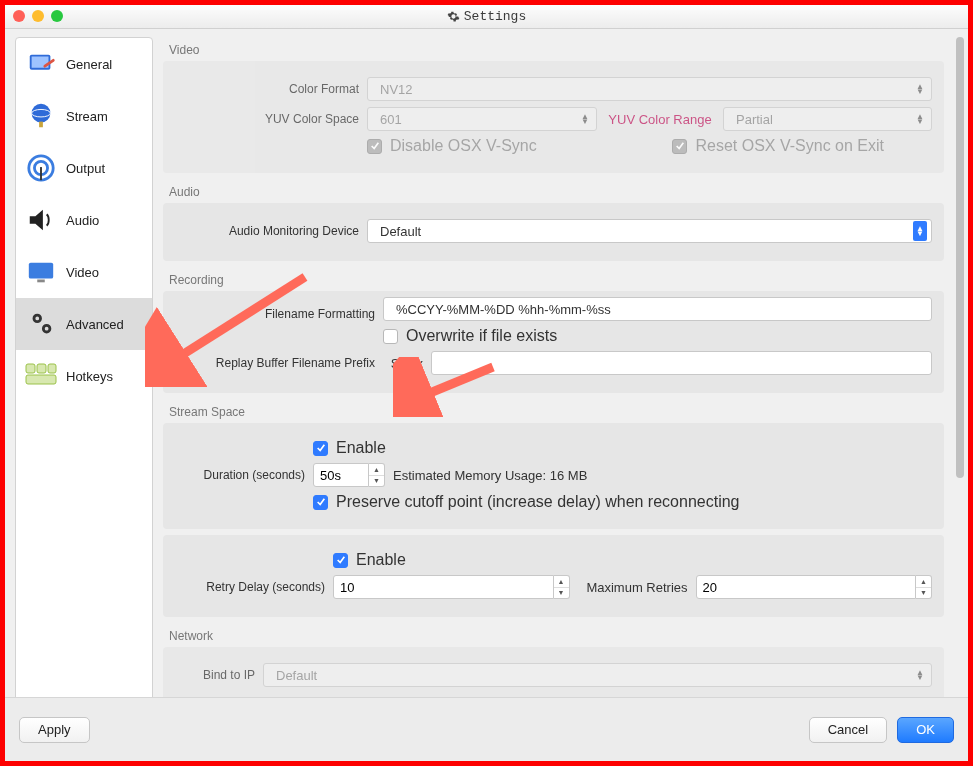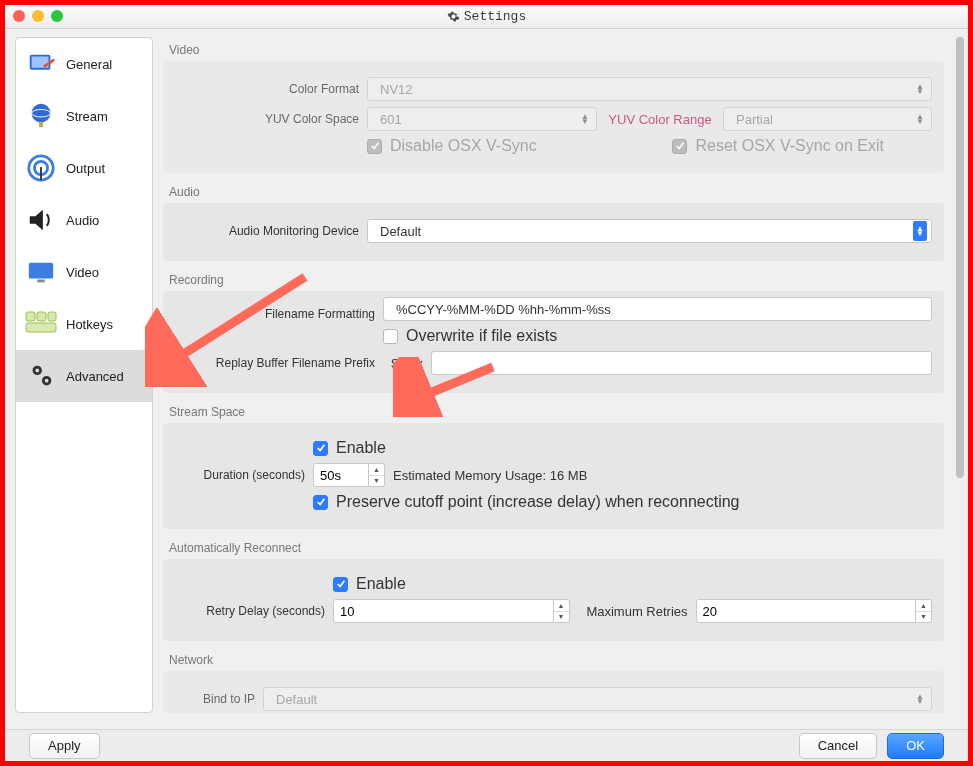--- a/index.html
+++ b/index.html
@@ -36,21 +36,21 @@
   .chk.checked { background:#2f7bff; border-color:#2f7bff;}
   .chk.checked.gray{ background:#a9a9a9; border-color:#929292;}
   .chk svg{width:10px;height:10px;}
   .chk-label{font-size:16px; color:#333;}
   .chk-label.gray{color:#8a8a8a;}
   .stepper { display:flex; align-items:center;}
   .stepper input{ width:56px; height:24px; border:1px solid #c8c8c8; border-radius:3px 0 0 3px; padding:2px 6px; font-size:13px;}
   .stepper .btns{ width:16px; height:24px; border:1px solid #c8c8c8; border-left:none; border-radius:0 3px 3px 0; display:flex; flex-direction:column; background:#fff;}
   .stepper .btns span{flex:1; display:flex; align-items:center; justify-content:center; font-size:7px; color:#555;}
   .stepper .btns span:first-child{border-bottom:1px solid #ddd;}
-  .footer { position:absolute; left:0; right:0; bottom:0; height:32px; background:#ececec; border-top:1px solid #d6d6d6; display:flex; align-items:center; padding:0 24px;}
+  .footer { position:absolute; left:0; right:0; bottom:0; height:64px; background:#ececec; border-top:1px solid #d6d6d6; display:flex; align-items:center; padding:0 14px;}
   button.mac { height:26px; padding:0 18px; border-radius:5px; border:1px solid #c6c6c6; background:linear-gradient(#ffffff,#f1f1f1); font-size:13px; color:#222; cursor:default;}
   button.mac.primary{ background:linear-gradient(#5aa6ff,#1f7bff); border-color:#1f6ae0; color:#fff;}
   .footer .spacer{flex:1;}
   
   .arrow { position:absolute; pointer-events:none;}
   .arrow svg{display:block;}
 </style>
 </head>
 <body>
 
@@ -114,39 +114,39 @@
       </div>
       <div class="sb-item">
         <div class="ico">
           <svg width="30" height="30" viewBox="0 0 32 32">
               <rect x="3" y="6" width="26" height="17" rx="2" fill="#3b7de0"></rect>
               <rect x="12" y="24" width="8" height="3" fill="#888"></rect>
             </svg>
         </div>
         <span class="lbl">Video</span>
       </div>
+      <div class="sb-item selected">
+        <div class="ico">
+          <svg width="30" height="30" viewBox="0 0 32 32" fill="#333">
+              <path d="M12 5a5 5 0 100 10 5 5 0 000-10zm0 3a2 2 0 110 4 2 2 0 010-4z"></path>
+              <path d="M22 16a5 5 0 100 10 5 5 0 000-10zm0 3a2 2 0 110 4 2 2 0 010-4z"></path>
+            </svg>
+        </div>
+        <span class="lbl">Advanced</span>
+      </div>
       <div class="sb-item">
         <div class="ico">
           <svg width="32" height="26" viewBox="0 0 32 26">
               <rect x="1" y="1" width="9" height="9" rx="2" fill="#d8e8b0" stroke="#9bc24a"></rect>
               <rect x="12" y="1" width="9" height="9" rx="2" fill="#d8e8b0" stroke="#9bc24a"></rect>
               <rect x="23" y="1" width="8" height="9" rx="2" fill="#d8e8b0" stroke="#9bc24a"></rect>
               <rect x="1" y="12" width="30" height="9" rx="2" fill="#d8e8b0" stroke="#9bc24a"></rect>
             </svg>
         </div>
         <span class="lbl">Hotkeys</span>
-      </div>
-      <div class="sb-item selected">
-        <div class="ico">
-          <svg width="30" height="30" viewBox="0 0 32 32" fill="#333">
-              <path d="M12 5a5 5 0 100 10 5 5 0 000-10zm0 3a2 2 0 110 4 2 2 0 010-4z"></path>
-              <path d="M22 16a5 5 0 100 10 5 5 0 000-10zm0 3a2 2 0 110 4 2 2 0 010-4z"></path>
-            </svg>
-        </div>
-        <span class="lbl">Advanced</span>
       </div>
     </div>
 
     <div class="content">
 
       <fieldset class="sect">
         <div class="sect-title">Video</div>
         <div class="sect-body disabled">
           <div class="row">
             <div class="label">Color Format</div>
@@ -252,21 +252,20 @@
                 <svg viewBox="0 0 12 12">
                   <path d="M2 6l3 3 5-7" stroke="#fff" stroke-width="2" fill="none"></path>
                 </svg>
               </span>
             <span class="chk-label">Preserve cutoff point (increase delay) when reconnecting</span>
           </div>
         </div>
       </fieldset>
 
       <fieldset class="sect">
-        <div class="sect-title">Automatically Reconnect</div>
         <div class="sect-body">
           <div class="row">
             <div class="label" style="width:150px"></div>
             <span class="chk checked">
                 <svg viewBox="0 0 12 12">
                   <path d="M2 6l3 3 5-7" stroke="#fff" stroke-width="2" fill="none"></path>
                 </svg>
               </span>
             <span class="chk-label">Enable</span>
           </div>

